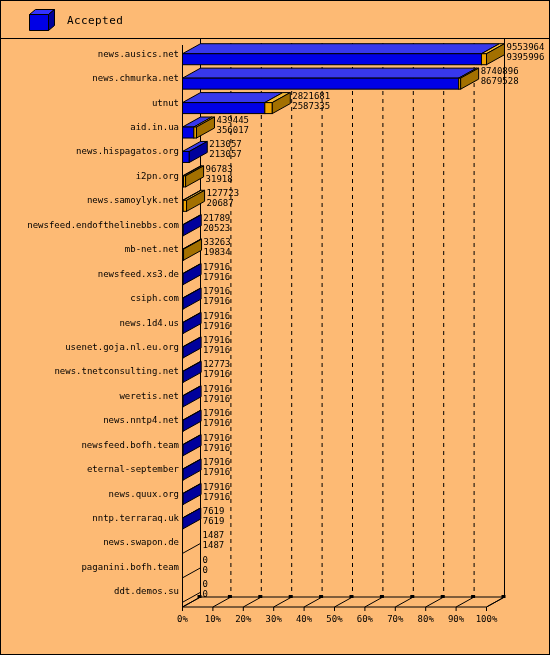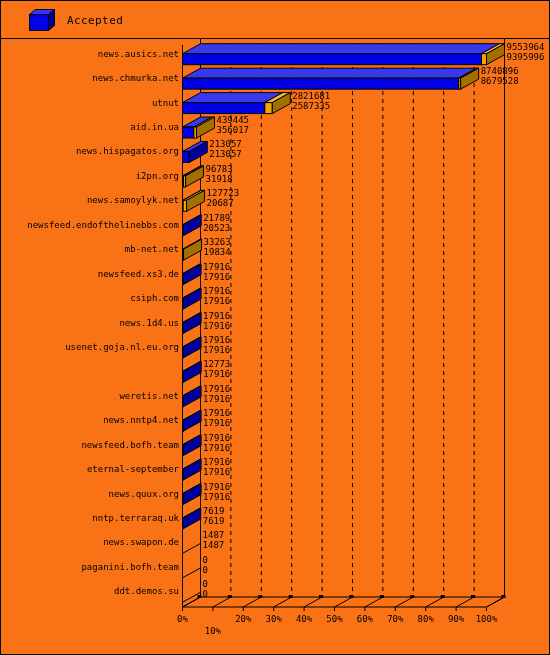--- a/index.html
+++ b/index.html
@@ -2,21 +2,21 @@
 <html><head>
 <meta charset="utf-8">
 <title>Outgoing feeds (innfeed) by Volume</title>
 <style>
   html,body{margin:0;padding:0;background:#ffffff;}
   body{
     width:550px;height:655px;overflow:hidden;
     font-family:"DejaVu Sans Mono","Liberation Mono",monospace;
     color:#000000;
   }
-  #page{position:relative;width:550px;height:655px;background:#f97316;box-sizing:border-box;border:1px solid #000;}
+  #page{position:relative;width:550px;height:655px;background:#fdba74;box-sizing:border-box;border:1px solid #000;}
 
   
   #legend{
     position:absolute;left:0;top:0;width:548px;height:38px;
     border-bottom:1px solid #000;box-sizing:border-box;
   }
   .legend-entry{position:absolute;top:7px;height:24px;display:flex;align-items:center;}
   .legend-entry.accepted{left:28px;}
   .legend-entry.rejected{left:282px;}
   .cube{position:relative;width:26px;height:22px;margin-right:12px;}
@@ -209,20 +209,21 @@
         <div class="cat-label" style="top: 84.0217px;">aid.in.ua</div>
         <div class="cat-label" style="top: 108.457px;">news.hispagatos.org</div>
         <div class="cat-label" style="top: 132.891px;">i2pn.org</div>
         <div class="cat-label" style="top: 157.326px;">news.samoylyk.net</div>
         <div class="cat-label" style="top: 181.761px;">newsfeed.endofthelinebbs.com</div>
         <div class="cat-label" style="top: 206.196px;">mb-net.net</div>
         <div class="cat-label" style="top: 230.63px;">newsfeed.xs3.de</div>
         <div class="cat-label" style="top: 255.065px;">csiph.com</div>
         <div class="cat-label" style="top: 279.5px;">news.1d4.us</div>
         <div class="cat-label" style="top: 303.935px;">usenet.goja.nl.eu.org</div>
+        <div class="cat-label" style="top: 328.37px;">news.tnetconsulting.net</div>
         <div class="cat-label" style="top: 352.804px;">weretis.net</div>
         <div class="cat-label" style="top: 377.239px;">news.nntp4.net</div>
         <div class="cat-label" style="top: 401.674px;">newsfeed.bofh.team</div>
         <div class="cat-label" style="top: 426.109px;">eternal-september</div>
         <div class="cat-label" style="top: 450.543px;">news.quux.org</div>
         <div class="cat-label" style="top: 474.978px;">nntp.terraraq.uk</div>
         <div class="cat-label" style="top: 499.413px;">news.swapon.de</div>
         <div class="cat-label" style="top: 523.848px;">paganini.bofh.team</div>
         <div class="cat-label" style="top: 548.283px;">ddt.demos.su</div>
       </div>
@@ -315,21 +316,21 @@
           <span class="val-top">0</span>
           <span class="val-bot">0</span>
         </div>
         <div class="val-pair" style="left: 201.5px; top: 540.283px;">
           <span class="val-top">0</span>
           <span class="val-bot">0</span>
         </div>
       </div>
     <div id="xticks">
         <div class="xtick" style="left: 161.5px; top: 576px;">0%</div>
-        <div class="xtick" style="left: 191.9px; top: 588px;">10%</div>
+        <div class="xtick" style="left: 191.9px; top: 576px;">10%</div>
         <div class="xtick" style="left: 222.3px; top: 576px;">20%</div>
         <div class="xtick" style="left: 252.7px; top: 576px;">30%</div>
         <div class="xtick" style="left: 283.1px; top: 576px;">40%</div>
         <div class="xtick" style="left: 313.5px; top: 576px;">50%</div>
         <div class="xtick" style="left: 343.9px; top: 576px;">60%</div>
         <div class="xtick" style="left: 374.3px; top: 576px;">70%</div>
         <div class="xtick" style="left: 404.7px; top: 576px;">80%</div>
         <div class="xtick" style="left: 435.1px; top: 576px;">90%</div>
         <div class="xtick" style="left: 465.5px; top: 576px;">100%</div>
       </div>

